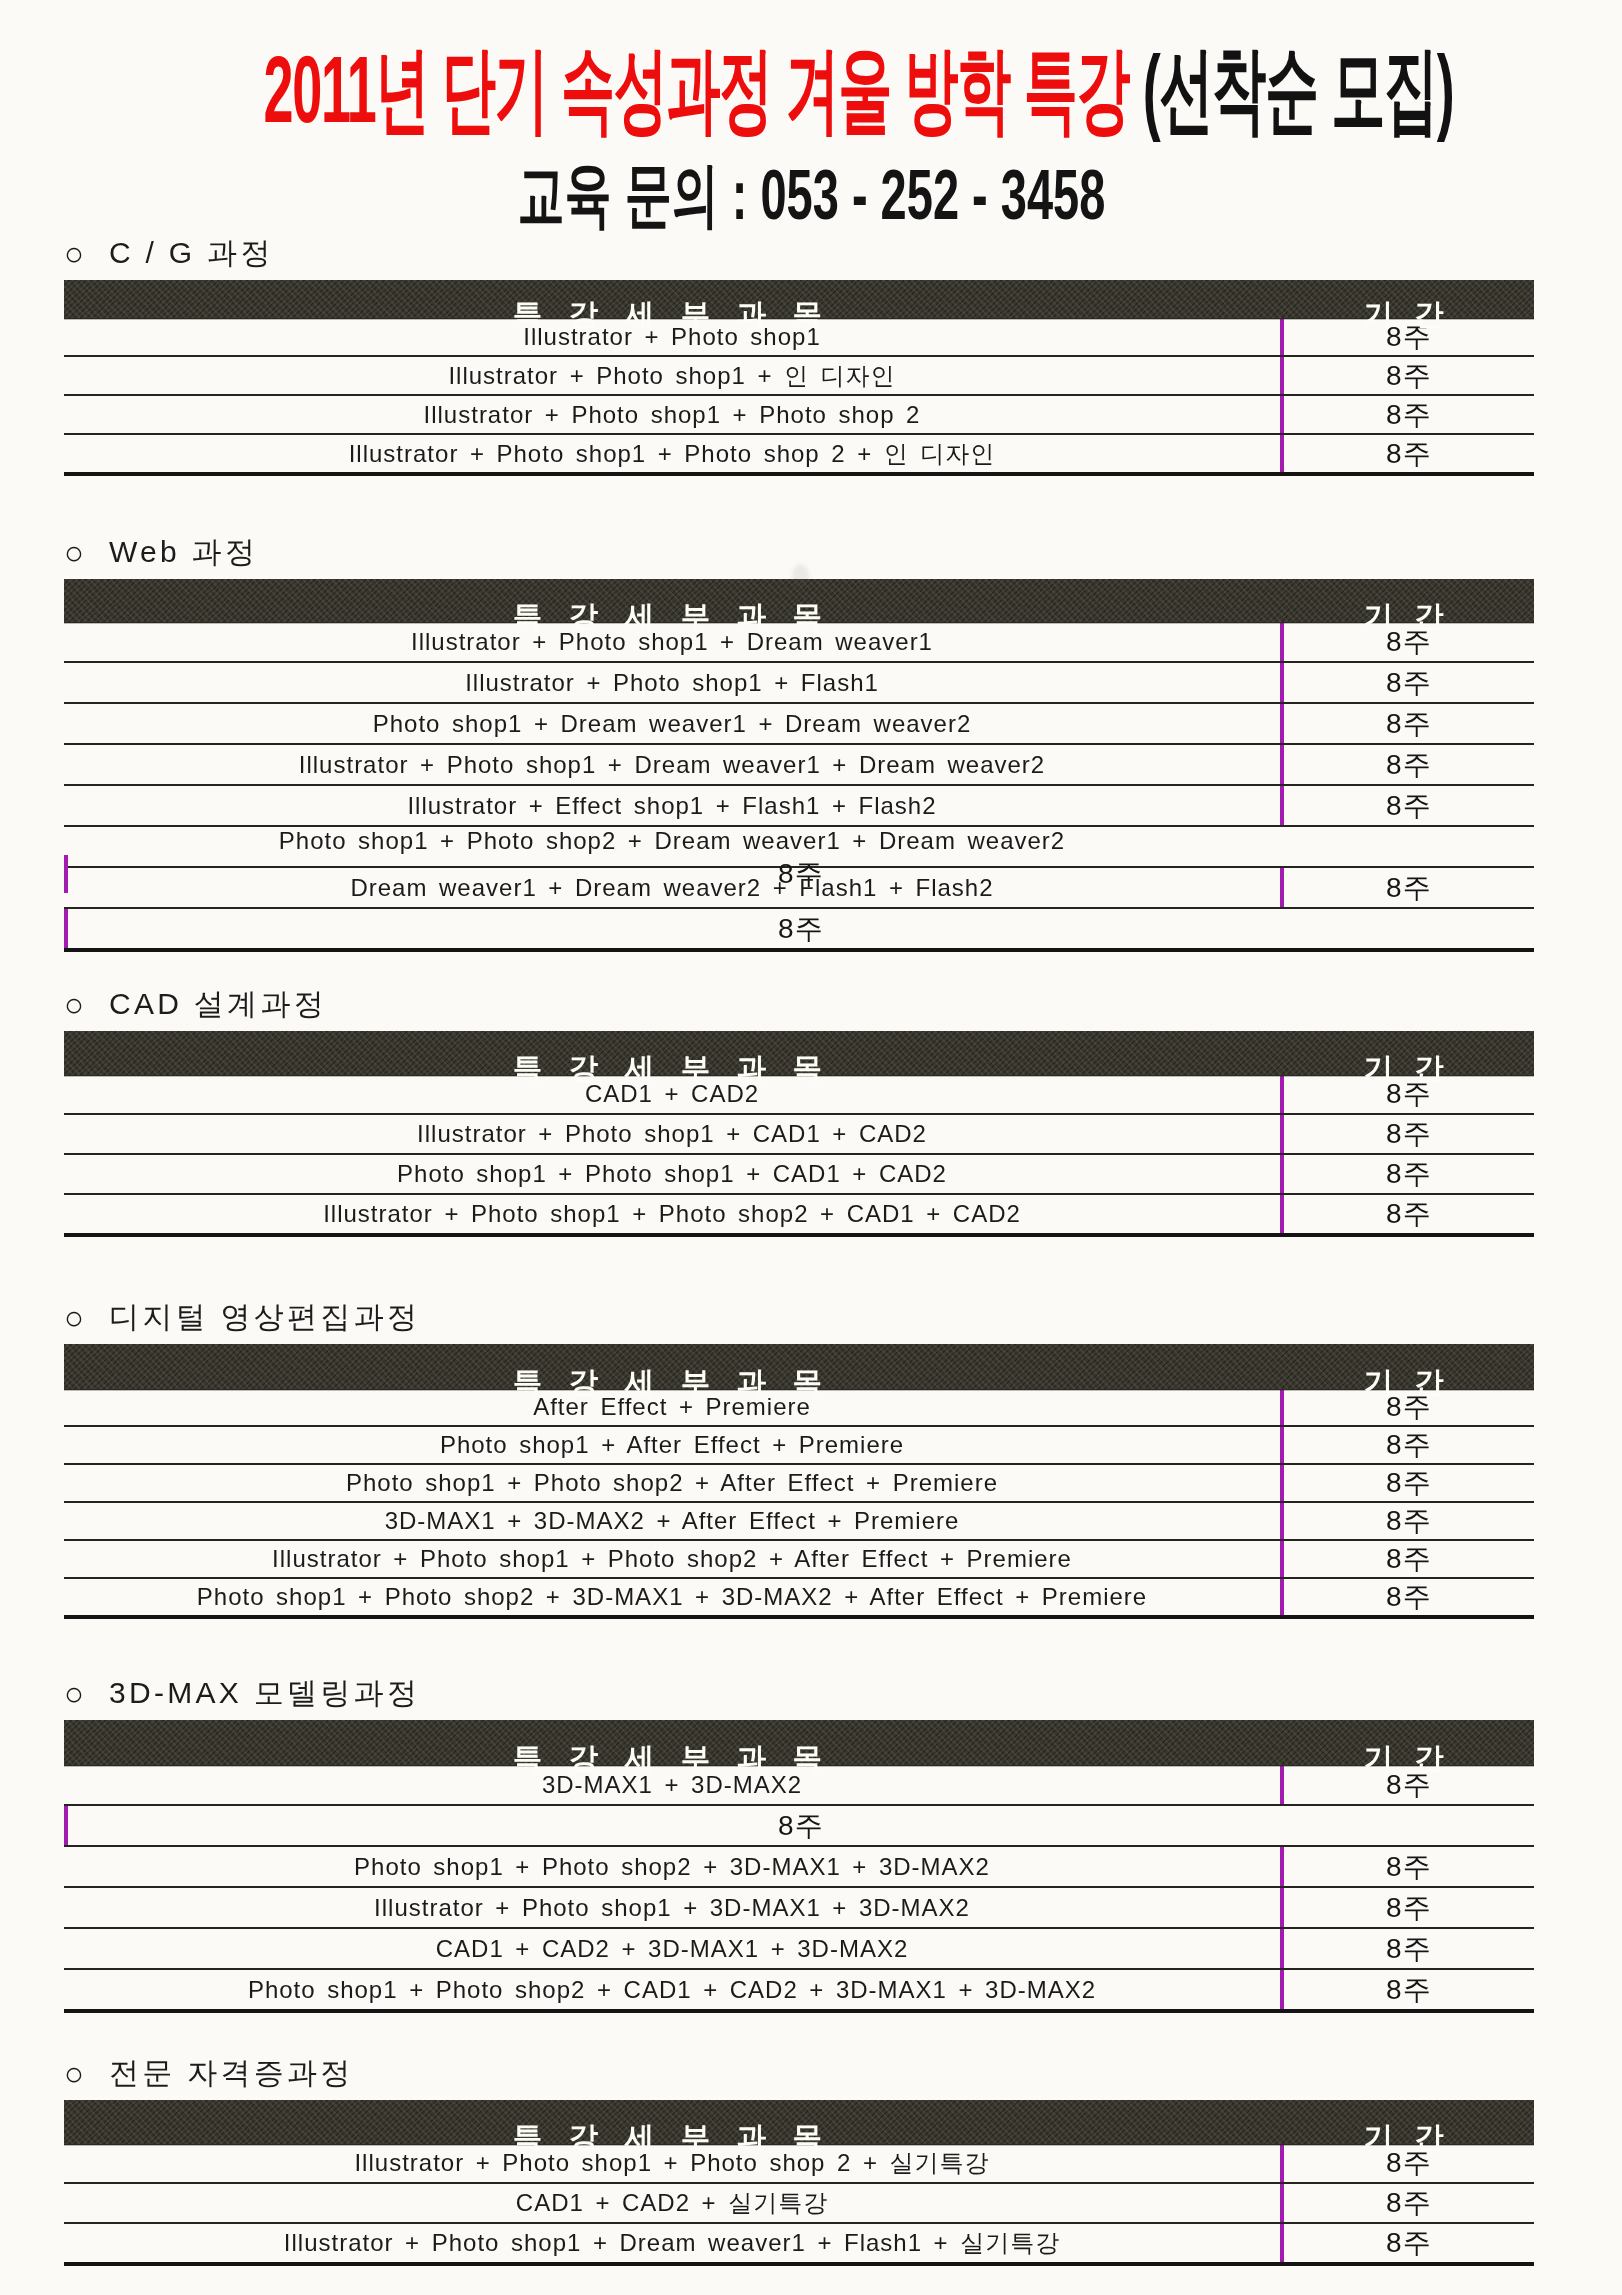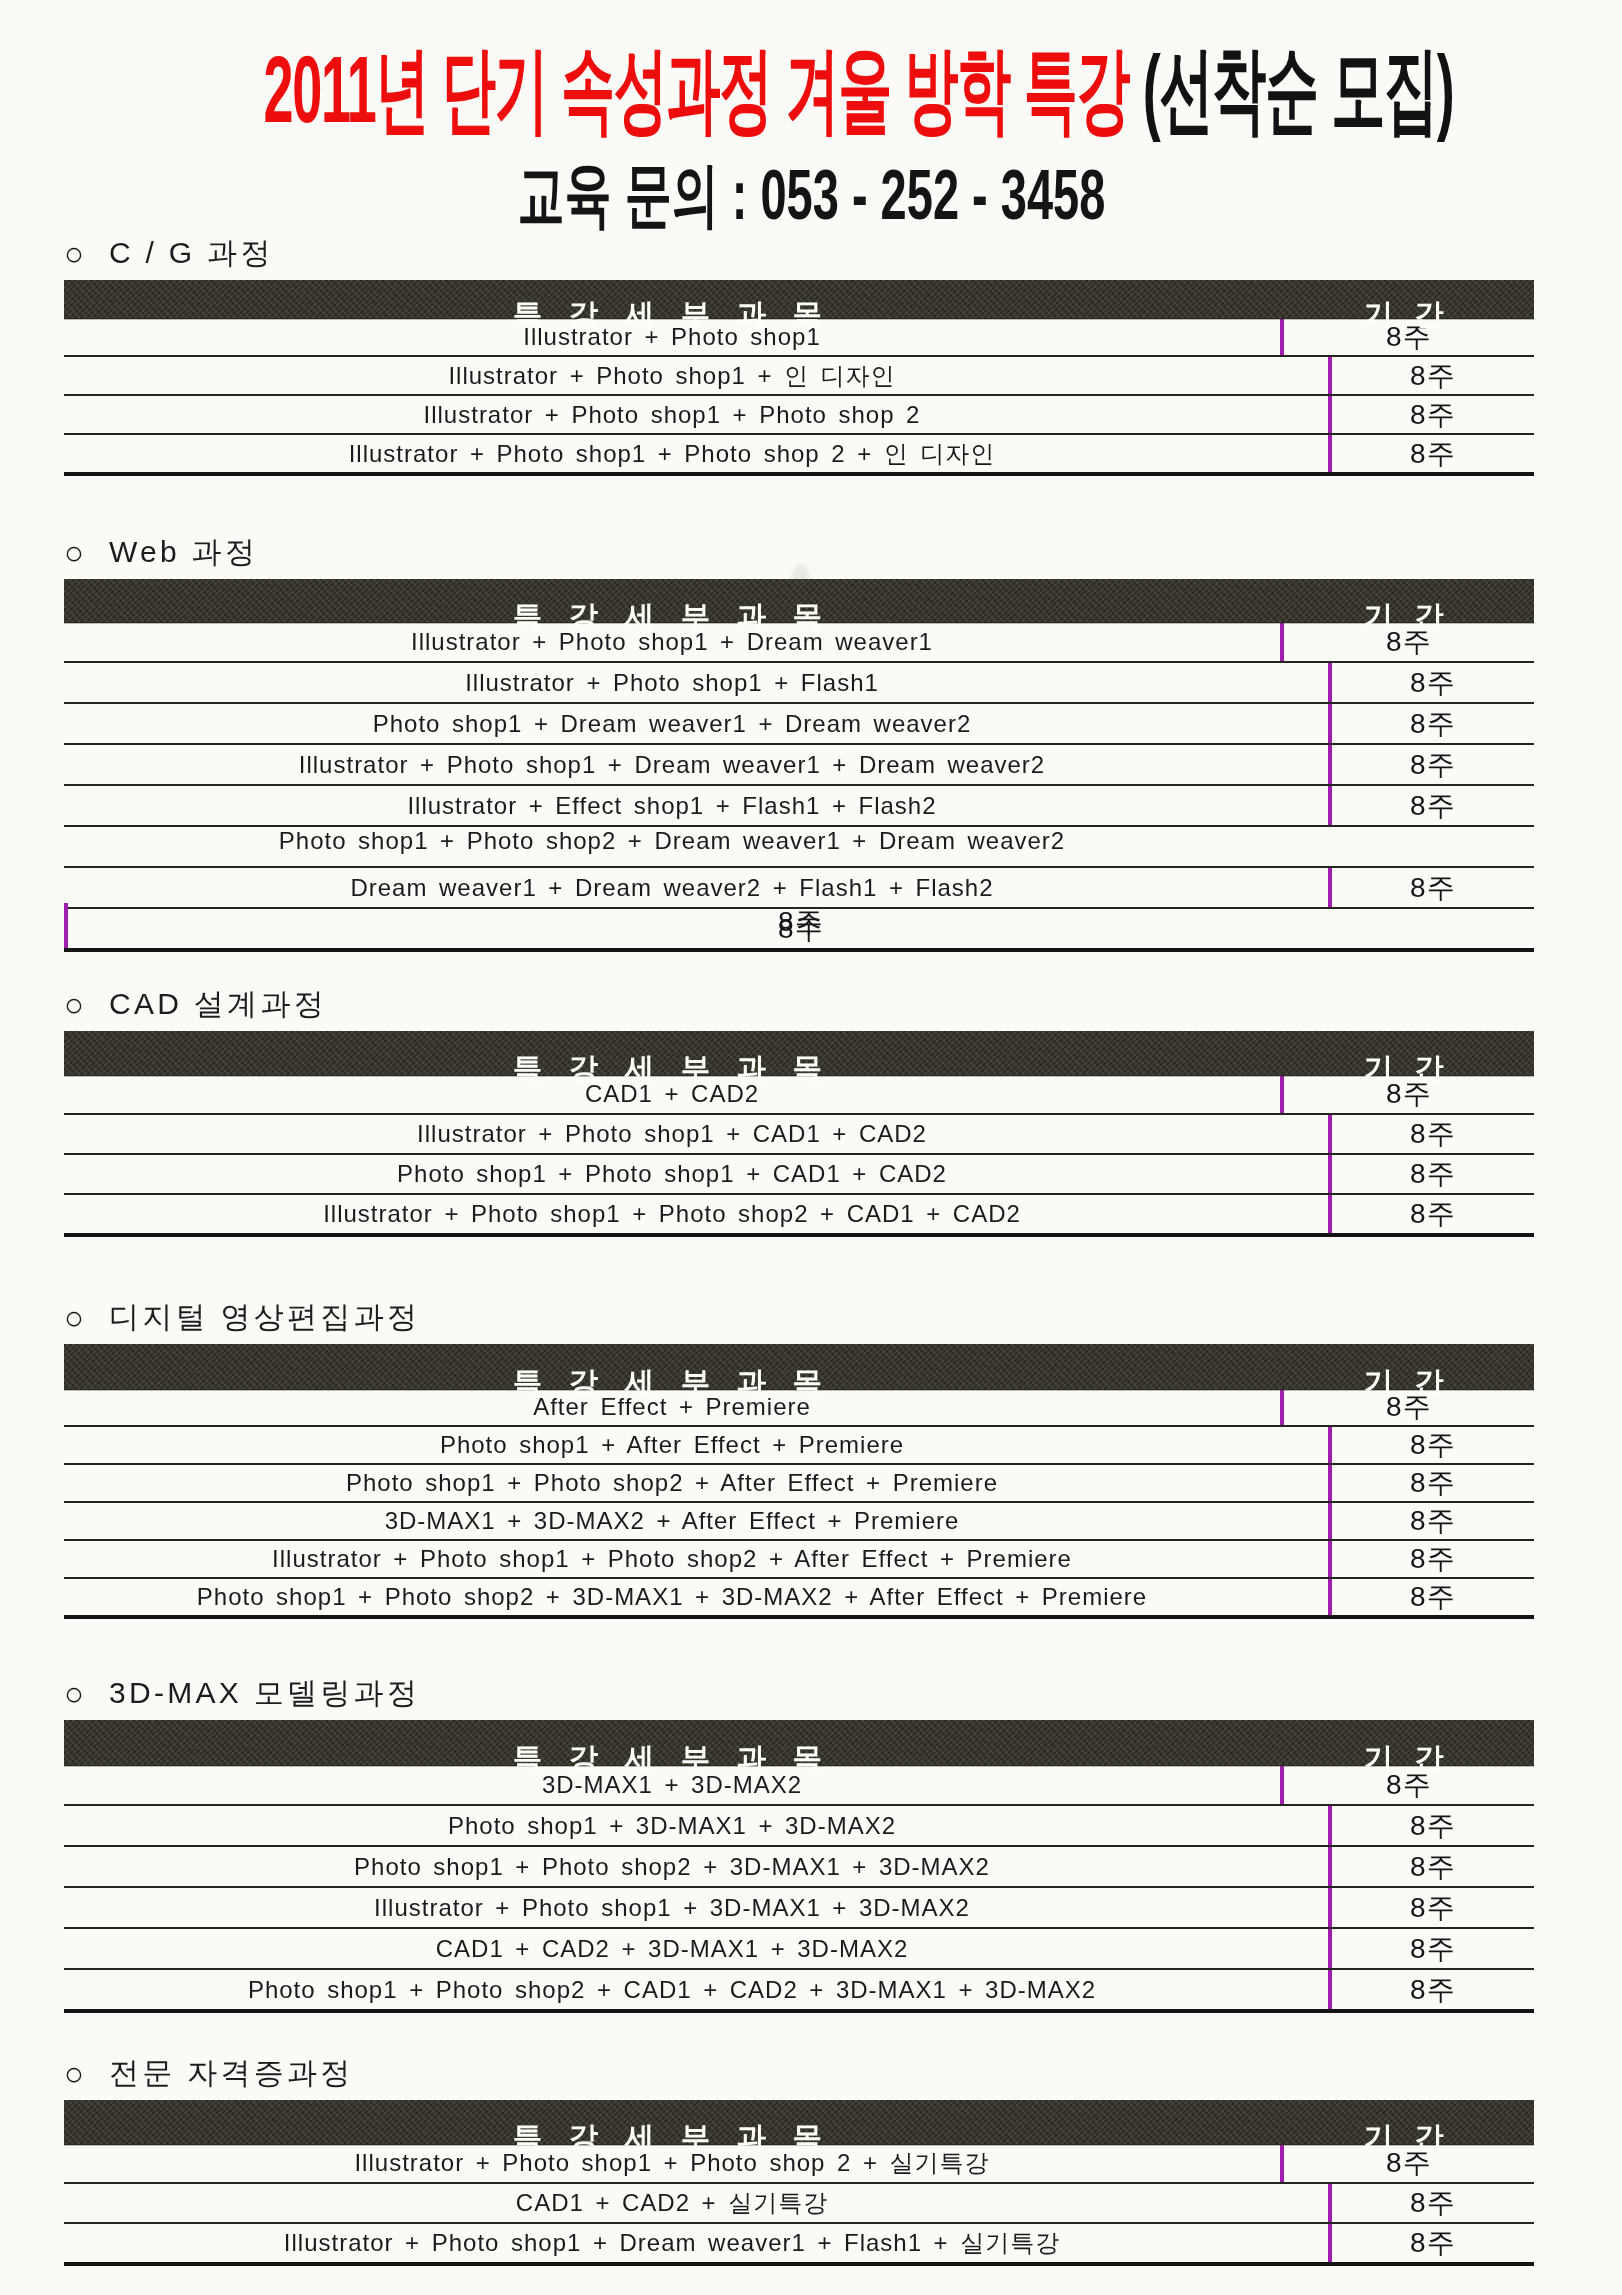--- a/index.html
+++ b/index.html
@@ -52,21 +52,21 @@
   }
   .th-subject,.th-period{
     position:absolute;top:16px;height:100%;
     display:flex;align-items:center;justify-content:center;
     color:#fdfdf8;font-weight:700;font-size:29.4px;white-space:nowrap;
   }
   .th-subject{left:0;width:1216px;letter-spacing:9.2px;}
   .th-period{left:1216px;width:254px;letter-spacing:6.5px;}
   .rows{border-bottom:4.6px solid #141414;}
   .row{display:flex;}
-  .row + .row{border-top:2px solid #26241f;gap:48px;}
+  .row + .row{border-top:2px solid #26241f;}
   .c-subject{
     width:1216px;display:flex;align-items:center;justify-content:center;
     font-size:24px;letter-spacing:1px;word-spacing:3.9px;color:#1b1b1b;
     white-space:nowrap;
   }
   .c-period{
     flex:1;border-left:4px solid #a21caf;
     display:flex;align-items:center;justify-content:center;
     font-size:28px;letter-spacing:1.3px;color:#161616;white-space:nowrap;
   }
@@ -261,21 +261,20 @@
         <span class="th-subject">특 강 세 부 과 목</span>
         <span class="th-period">기 간</span>
       </div>
       <div class="rows">
   <div class="row" style="height: 39px;">
     <div class="c-subject">3D-MAX1 + 3D-MAX2</div>
     <div class="c-period">8주</div>
   </div>
 
   <div class="row" style="height: 39px;">
-    <div class="c-subject">Photo shop1 + 3D-MAX1 + 3D-MAX2</div>
     <div class="c-period">8주</div>
   </div>
 
   <div class="row" style="height: 39px;">
     <div class="c-subject">Photo shop1 + Photo shop2 + 3D-MAX1 + 3D-MAX2</div>
     <div class="c-period">8주</div>
   </div>
 
   <div class="row" style="height: 39px;">
     <div class="c-subject">Illustrator + Photo shop1 + 3D-MAX1 + 3D-MAX2</div>

